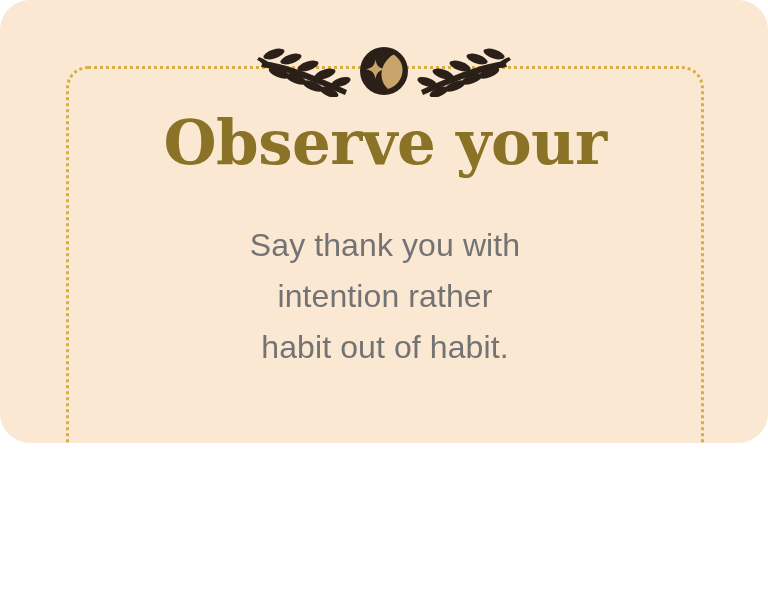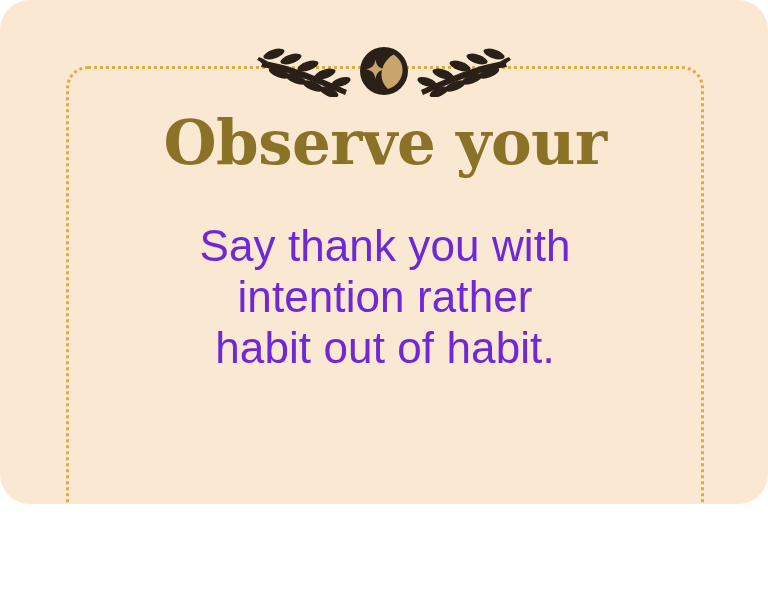--- a/index.html
+++ b/index.html
@@ -13,21 +13,21 @@
     font-family: "Liberation Sans", sans-serif;
     overflow: hidden;
   }
 
   
   .card {
     position: absolute;
     left: 0;
     top: 0;
     width: 768px;
-    height: 504px;
+    height: 443px;
     background: #fbe8d3;
     border-radius: 30px;
     overflow: hidden;
   }
 
   
   .dotted-frame {
     position: absolute;
     left: 66px;
     top: 66px;
@@ -74,24 +74,24 @@
   }
   .headline .line {
     display: block;
     white-space: nowrap;
   }
 
   .body-copy {
     margin: 8px;
     padding: 0;
     margin-top: 38px;
-    color: #6d28d9;
+    color: #737373;
     font-family: "Liberation Sans", sans-serif;
     font-weight: 300;
-    font-size: 44px;
+    font-size: 32px;
     line-height: 51px;
     letter-spacing: 0.1px;
   }
   .body-copy .line {
     display: block;
     white-space: nowrap;
   }
 </style>
 </head>
 <body>

